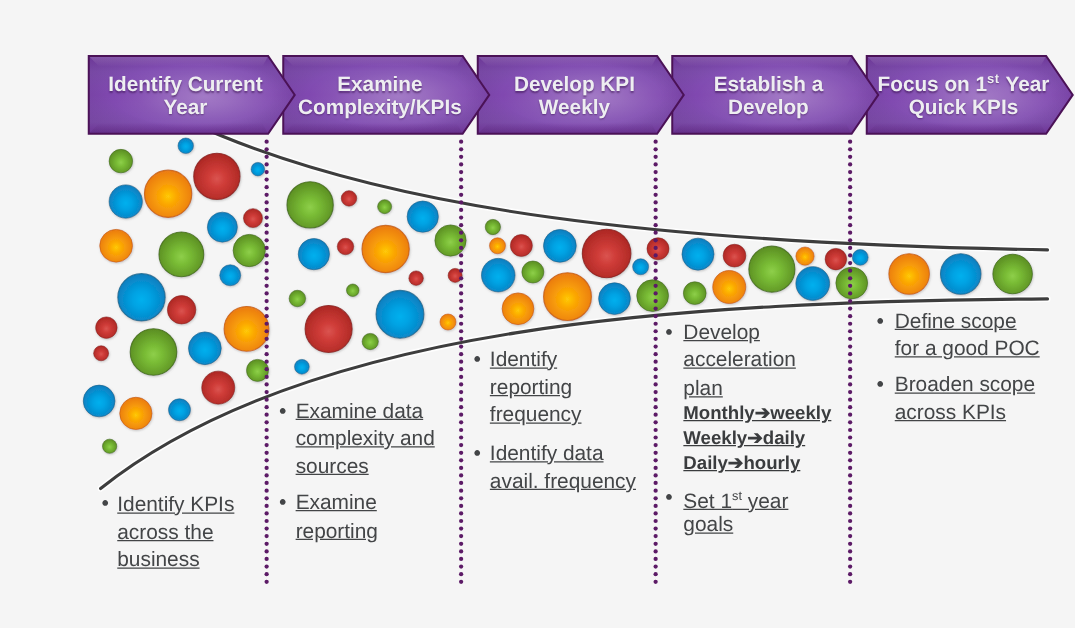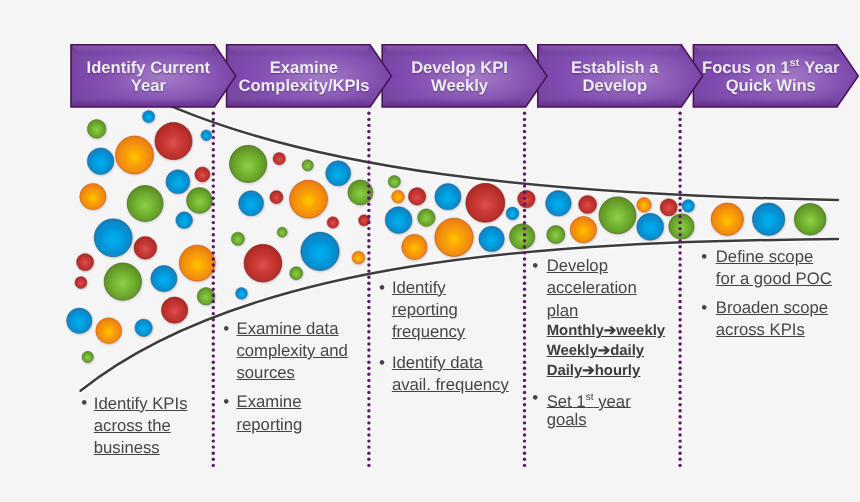--- a/index.html
+++ b/index.html
@@ -580,21 +580,21 @@
           <path d="M 39 107 L 182.5 107 L 177.825 98.5 L 47.5 98.5 Z" fill="url(#arrow-bevB)"></path>
           <path d="M 39 44.8 L 182.5 44.8 L 203.8 75.9 L 182.5 107 L 39 107 Z" fill="none" stroke="#4b1257" stroke-width="1.6" stroke-linejoin="miter"></path>
         </g>
       </g>
   </svg>
   <div id="hdr-layer">
       <div class="hdr-label" style="left: 46.6px; top: 58.9px; width: 139.5px;"><span>Identify Current</span><br><span>Year</span></div>
       <div class="hdr-label" style="left: 202.2px; top: 58.9px; width: 139.5px;"><span>Examine</span><br><span>Complexity/KPIs</span></div>
       <div class="hdr-label" style="left: 357.8px; top: 58.9px; width: 139.5px; text-align: center;"><span>Develop KPI</span><br><span>Weekly</span></div>
       <div class="hdr-label" style="left: 513px; top: 58.9px; width: 139.5px;"><span>Establish a</span><br><span>Develop</span></div>
-      <div class="hdr-label" style="left: 669px; top: 58.9px; width: 139.5px; text-align: center;"><span>Focus on 1<sup>st</sup> Year</span><br><span>Quick Wins</span></div>
+      <div class="hdr-label" style="left: 669px; top: 58.9px; width: 139.5px; text-align: center;"><span>Focus on 1<sup>st</sup> Year</span><br><span>Quick KPIs</span></div>
     </div>
   <div id="col-layer">
       <div class="col">
         <div class="bdot" style="left: 49.2px; top: 403.4px;">•</div>
         <div class="tline" style="left: 61.8px; top: 403.5px;">Identify KPIs</div>
         <div class="tline" style="left: 61.8px; top: 425.8px;">across the</div>
         <div class="tline" style="left: 61.8px; top: 448px;">business</div>
       </div>
       <div class="col">
         <div class="bdot" style="left: 191.2px; top: 328.8px;">•</div>

